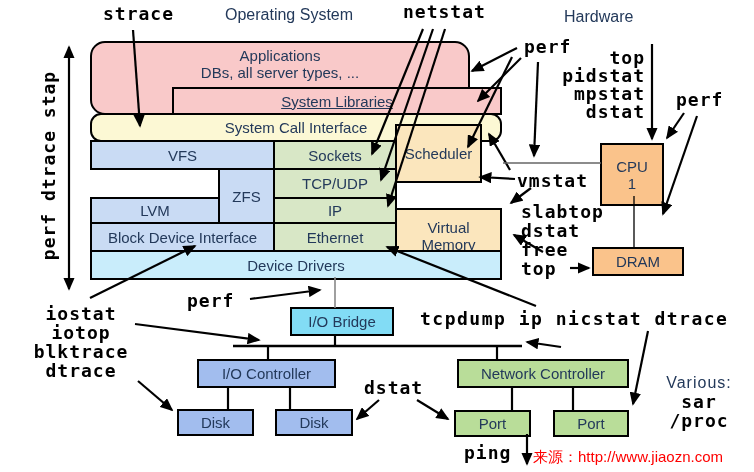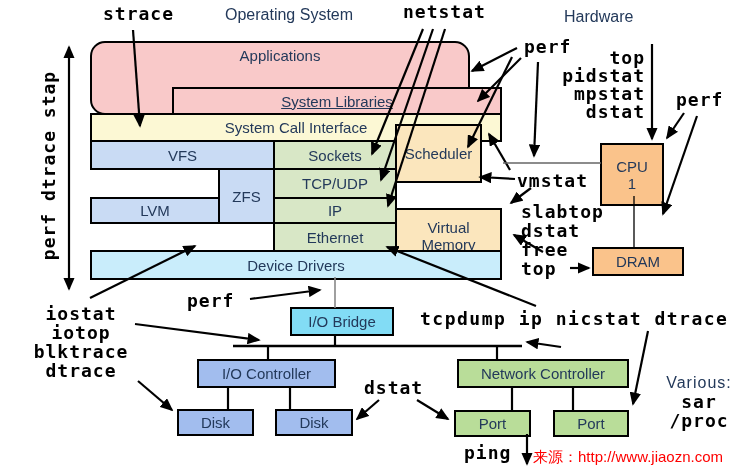--- a/index.html
+++ b/index.html
@@ -35,36 +35,40 @@
 </head>
 <body>
 
 <div id="canvas">
 
   <div class="hdr" style="left:225px;top:6px;">Operating System</div>
   <div class="hdr" style="left:564px;top:8px;">Hardware</div>
 
   <div class="box c-pink top-align" style="left:90px;top:41px;width:380px;height:74px;border-radius:15px;">
     <span>Applications</span>
+    <span>DBs, all server types, ...</span>
   </div>
   <div class="box c-pink" style="left:172px;top:87px;width:330px;height:28px;text-decoration:underline;">
     <span>System Libraries</span>
   </div>
-  <div class="box c-yellow" style="left:90px;top:113px;width:412px;height:29px;">
+  <div class="box c-yellow" style="left:90px;top:113px;width:412px;height:29px;border-radius:11px;">
     <span>System Call Interface</span>
   </div>
 
   <div class="box c-lav" style="left:90px;top:140px;width:185px;height:30px;">
     <span>VFS</span>
   </div>
   <div class="box c-lav" style="left:218px;top:168px;width:57px;height:56px;">
     <span>ZFS</span>
   </div>
   <div class="box c-lav" style="left:90px;top:197px;width:130px;height:27px;">
     <span>LVM</span>
+  </div>
+  <div class="box c-lav" style="left:90px;top:222px;width:185px;height:30px;">
+    <span>Block Device Interface</span>
   </div>
 
   <div class="box c-leaf" style="left:273px;top:140px;width:124px;height:30px;">
     <span>Sockets</span>
   </div>
   <div class="box c-leaf" style="left:273px;top:168px;width:124px;height:31px;">
     <span>TCP/UDP</span>
   </div>
   <div class="box c-leaf" style="left:273px;top:197px;width:124px;height:27px;">
     <span>IP</span>

